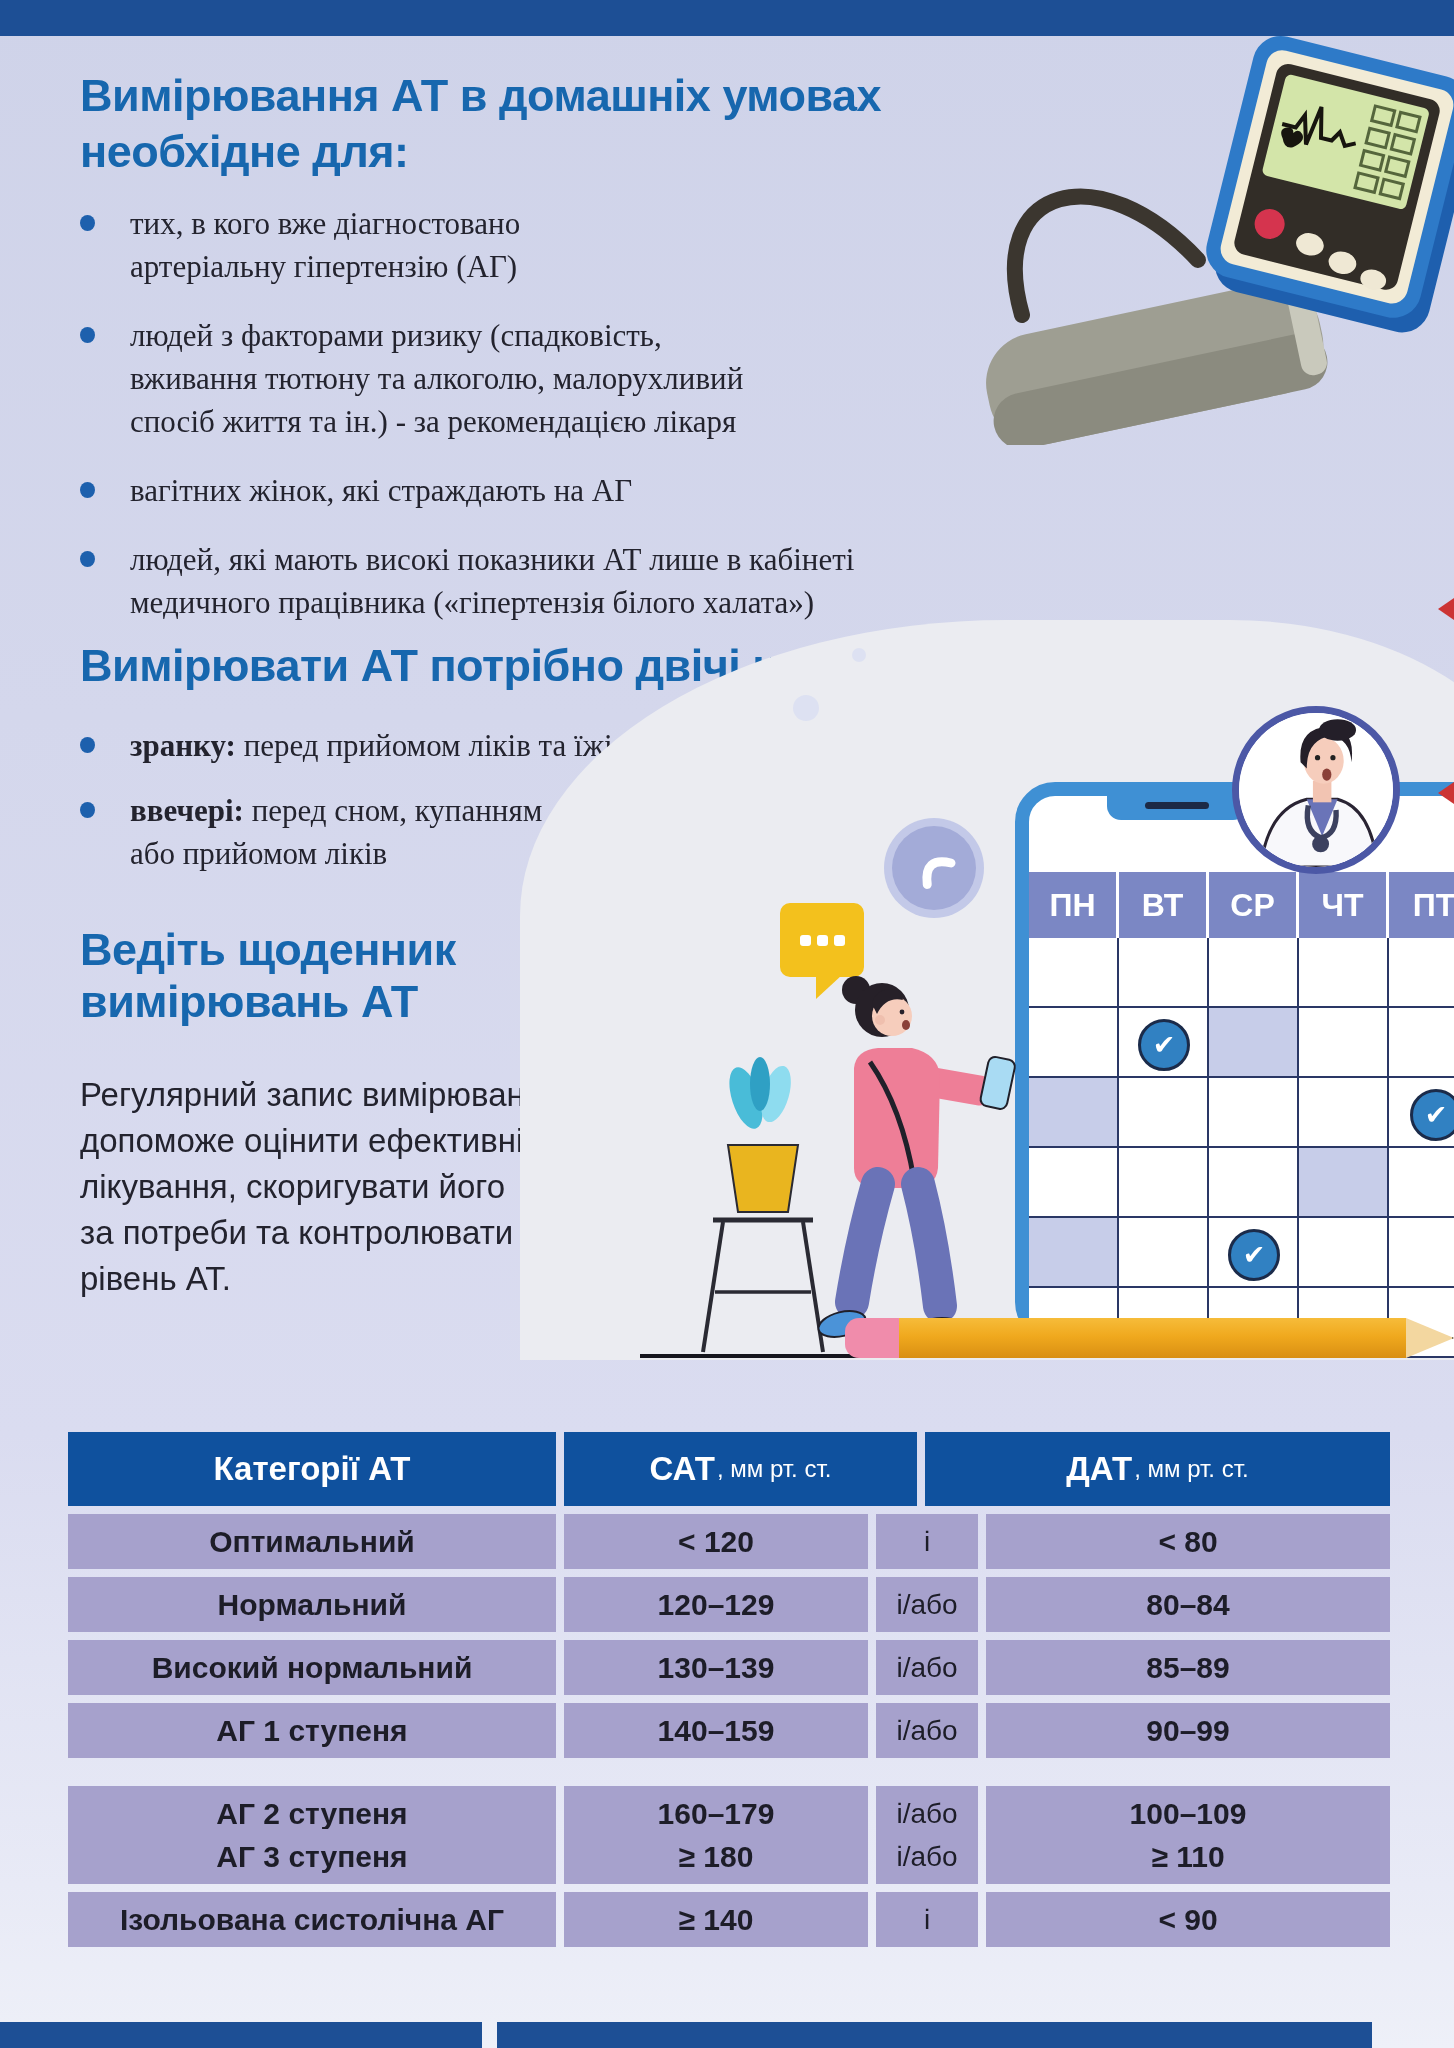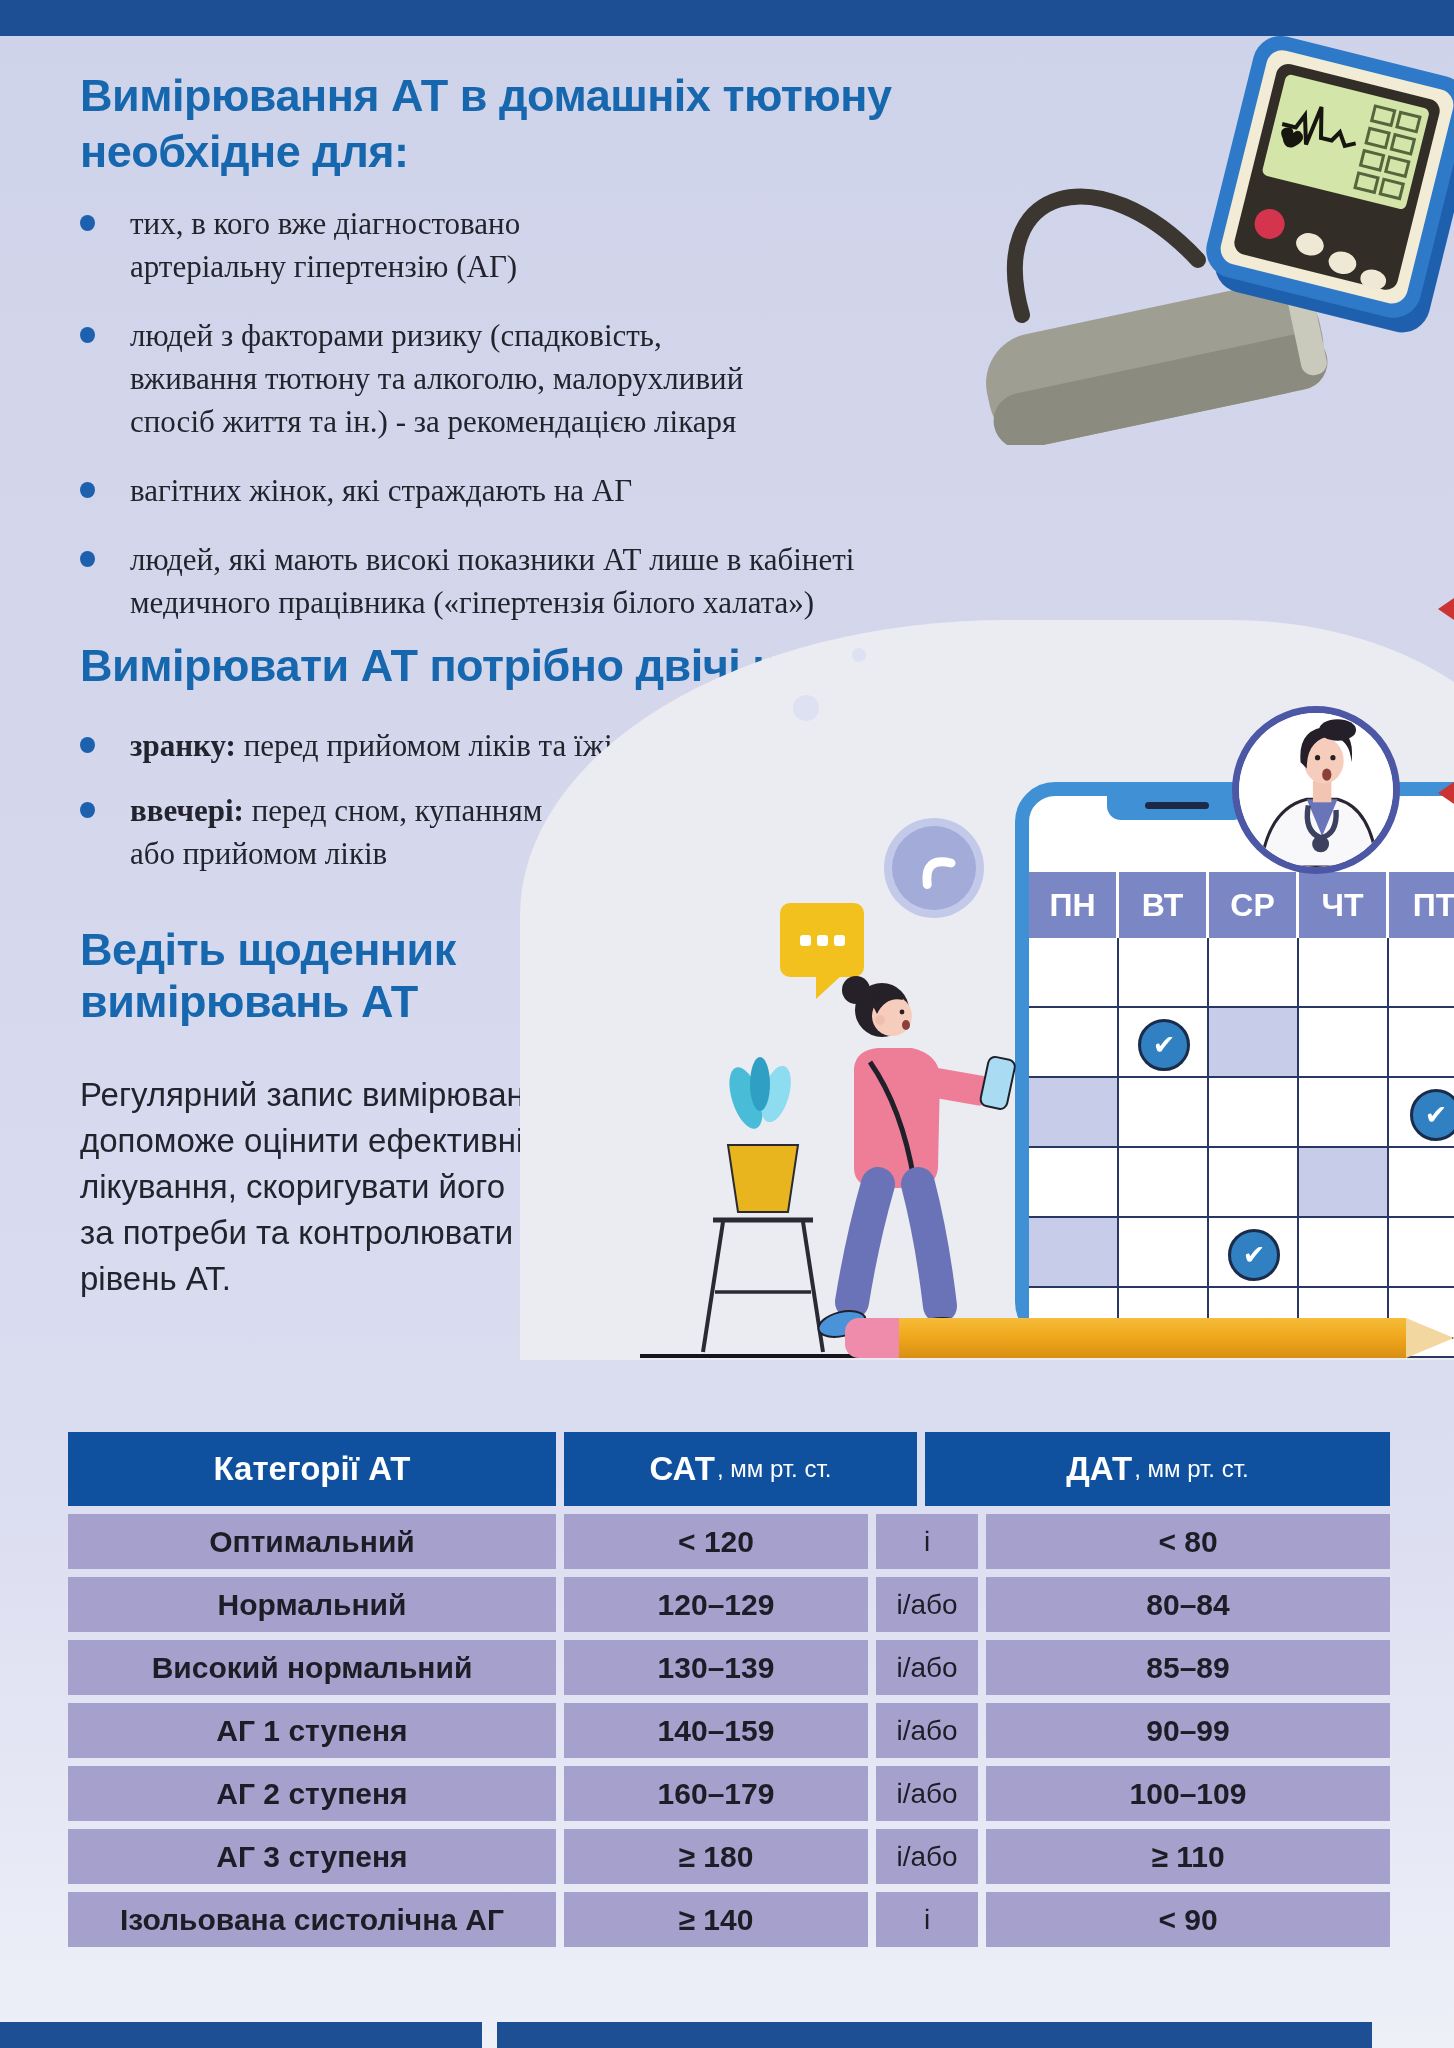--- a/index.html
+++ b/index.html
@@ -90,21 +90,21 @@
   .hw-cat{width:488px;text-align:right;} .hw-sat{width:353px;margin-left:8px;} .hw-dat{width:465px;margin-left:8px;}
 </style>
 </head>
 <body>
 
 <div class="page">
 
   <div class="topbar"></div>
 
   <div class="h1 t1">
-    <div>Вимірювання АТ в домашніх тютюну</div>
+    <div>Вимірювання АТ в домашніх умовах</div>
     <div>необхідне для:</div>
   </div>
 
   <div class="bullets s1">
     <div class="bullet">
       <span class="dot"></span>
       <div class="bl">
         <div>тих, в кого вже діагностовано</div>
         <div>артеріальну гіпертензію (АГ)</div>
       </div>
@@ -373,21 +373,21 @@
       <div class="cell rcell w-sat">130–139</div>
       <div class="cell rcell w-mid conj">і/або</div>
       <div class="cell rcell w-dat">85–89</div>
     </div>
     <div class="trow" style="top:271px;">
       <div class="cell rcell w-cat">АГ 1 ступеня</div>
       <div class="cell rcell w-sat">140–159</div>
       <div class="cell rcell w-mid conj">і/або</div>
       <div class="cell rcell w-dat">90–99</div>
     </div>
-    <div class="trow" style="top:334px;">
+    <div class="trow" style="top:354px;">
       <div class="cell rcell w-cat">АГ 2 ступеня</div>
       <div class="cell rcell w-sat">160–179</div>
       <div class="cell rcell w-mid conj">і/або</div>
       <div class="cell rcell w-dat">100–109</div>
     </div>
     <div class="trow" style="top:397px;">
       <div class="cell rcell w-cat">АГ 3 ступеня</div>
       <div class="cell rcell w-sat">≥ 180</div>
       <div class="cell rcell w-mid conj">і/або</div>
       <div class="cell rcell w-dat">≥ 110</div>

